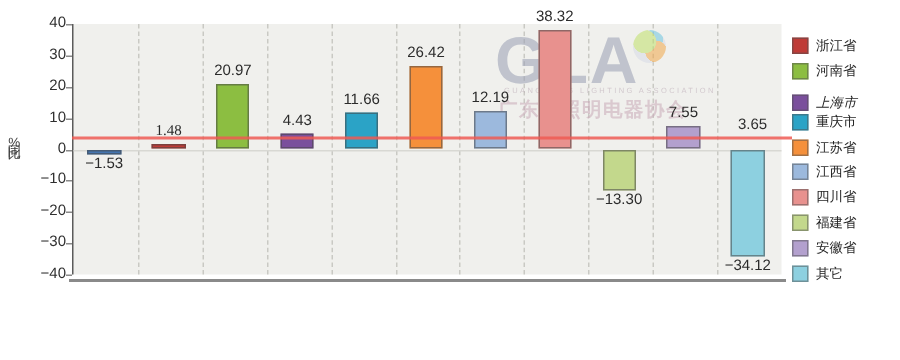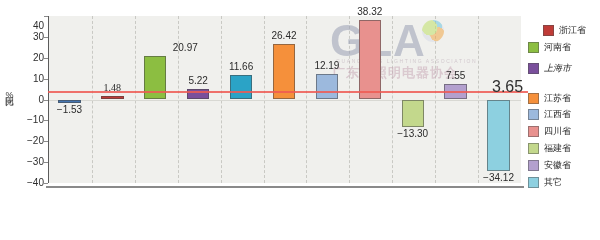--- a/index.html
+++ b/index.html
@@ -44,21 +44,21 @@
     border-left:1px dashed #c9c9c4;
   }
   .zeroline{
     position:absolute;left:0;right:0;height:1px;background:#d8d8d3;
   }
   .refline{
     position:absolute;left:0;width:480px;height:2px;background:#ee5a53;
     opacity:.85;
   }
   .reflabel{
-    position:absolute;font-size:16px;color:#2f2f2f;white-space:nowrap;
+    position:absolute;font-size:10px;color:#2f2f2f;white-space:nowrap;
   }
 
   
   .bar{
     position:absolute;box-sizing:border-box;
     border:1px solid rgba(70,70,70,.55);
   }
   .blabel{
     position:absolute;font-size:10px;color:#2b2b2b;white-space:nowrap;
     text-align:center;transform:translateX(-50%);
@@ -104,21 +104,21 @@
   .ltx{font-size:9px;color:#1f1f1f;white-space:nowrap;}
 </style>
 </head>
 <body>
 
 <div id="root">
 
   <div class="ylabel">同比%</div>
 
   <div class="ytickwrap">
-      <div class="ytick" style="top: 26px;">40</div>
+      <div class="ytick" style="top: 16px;">40</div>
       <div class="ytick" style="top: 36.875px;">30</div>
       <div class="ytick" style="top: 57.75px;">20</div>
       <div class="ytick" style="top: 78.625px;">10</div>
       <div class="ytick" style="top: 99.5px;">0</div>
       <div class="ytick" style="top: 120.375px;">−10</div>
       <div class="ytick" style="top: 141.25px;">−20</div>
       <div class="ytick" style="top: 162.125px;">−30</div>
       <div class="ytick" style="top: 183px;">−40</div>
     </div>
 
@@ -138,31 +138,35 @@
   <div class="axisline-bottom"></div>
 
   <div class="wm">
     <div class="wm-g">GLA</div>
     <div class="wm-globe"></div>
     <div class="wm-sub">GUANGDONG LIGHTING ASSOCIATION</div>
     <div class="wm-cn">广东省照明电器协会</div>
   </div>
 
   <div class="legend">
-      <div class="lrow" style="top: 16.8px; margin-left: 15px;">
+      <div class="lrow" style="top: 16.8px;">
         <span class="lsw" style="background: rgb(191, 59, 55);"></span>
         <span class="ltx">浙江省</span>
       </div>
       <div class="lrow" style="top: 33.6px;">
         <span class="lsw" style="background: rgb(140, 190, 65);"></span>
         <span class="ltx">河南省</span>
       </div>
       <div class="lrow" style="top: 54px; font-style: italic;">
         <span class="lsw" style="background: rgb(122, 79, 156);"></span>
         <span class="ltx">上海市</span>
+      </div>
+      <div class="lrow" style="top: 67.2px;">
+        <span class="lsw" style="background: rgb(43, 163, 198);"></span>
+        <span class="ltx">重庆市</span>
       </div>
       <div class="lrow" style="top: 84px;">
         <span class="lsw" style="background: rgb(245, 144, 59);"></span>
         <span class="ltx">江苏省</span>
       </div>
       <div class="lrow" style="top: 100.8px;">
         <span class="lsw" style="background: rgb(156, 185, 221);"></span>
         <span class="ltx">江西省</span>
       </div>
       <div class="lrow" style="top: 117.6px;">
@@ -189,23 +193,23 @@
     <div class="tickmark" style="top: 99.5px;"></div>
     <div class="tickmark" style="top: 120.375px;"></div>
     <div class="tickmark" style="top: 141.25px;"></div>
     <div class="tickmark" style="top: 162.125px;"></div>
     <div class="tickmark" style="top: 183px;"></div>
     <div class="bar" style="left: 58.2982px; top: 99.5px; width: 22.3127px; height: 3.19388px; background: rgb(69, 117, 176);"></div>
     <div class="blabel" style="left: 69.4545px; top: 103.694px;">−1.53</div>
     <div class="bar" style="left: 101.207px; top: 96.4105px; width: 22.3127px; height: 3.0895px; background: rgb(191, 59, 55);"></div>
     <div class="blabel" style="left: 112.364px; top: 82.4105px; font-family: Liberation Serif, serif;">1.48</div>
     <div class="bar" style="left: 144.116px; top: 55.7251px; width: 22.3127px; height: 43.7749px; background: rgb(140, 190, 65);"></div>
-    <div class="blabel" style="left: 155.273px; top: 41.7251px; margin-left: 30px;">20.97</div>
+    <div class="blabel" style="left: 155.273px; top: 41.7251px;">20.97</div>
     <div class="bar" style="left: 187.025px; top: 88.6033px; width: 22.3127px; height: 10.8967px; background: rgb(122, 79, 156);"></div>
-    <div class="blabel" style="left: 198.182px; top: 74.6033px;">5.22</div>
+    <div class="blabel" style="left: 198.182px; top: 74.6033px;">4.43</div>
     <div class="bar" style="left: 229.935px; top: 75.1598px; width: 22.3127px; height: 24.3402px; background: rgb(43, 163, 198);"></div>
     <div class="blabel" style="left: 241.091px; top: 61.1598px;">11.66</div>
     <div class="bar" style="left: 272.844px; top: 44.3482px; width: 22.3127px; height: 55.1517px; background: rgb(245, 144, 59);"></div>
     <div class="blabel" style="left: 284px; top: 30.3482px; text-align: right;">26.42</div>
     <div class="bar" style="left: 315.753px; top: 74.0534px; width: 22.3127px; height: 25.4466px; background: rgb(156, 185, 221);"></div>
     <div class="blabel" style="left: 326.909px; top: 60.0534px;">12.19</div>
     <div class="bar" style="left: 358.662px; top: 19.507px; width: 22.3127px; height: 79.993px; background: rgb(232, 145, 142);"></div>
     <div class="blabel" style="left: 369.818px; top: 5.507px;">38.32</div>
     <div class="bar" style="left: 401.571px; top: 99.5px; width: 22.3127px; height: 27.7638px; background: rgb(195, 216, 140);"></div>
     <div class="blabel" style="left: 412.727px; top: 128.264px;">−13.30</div>

